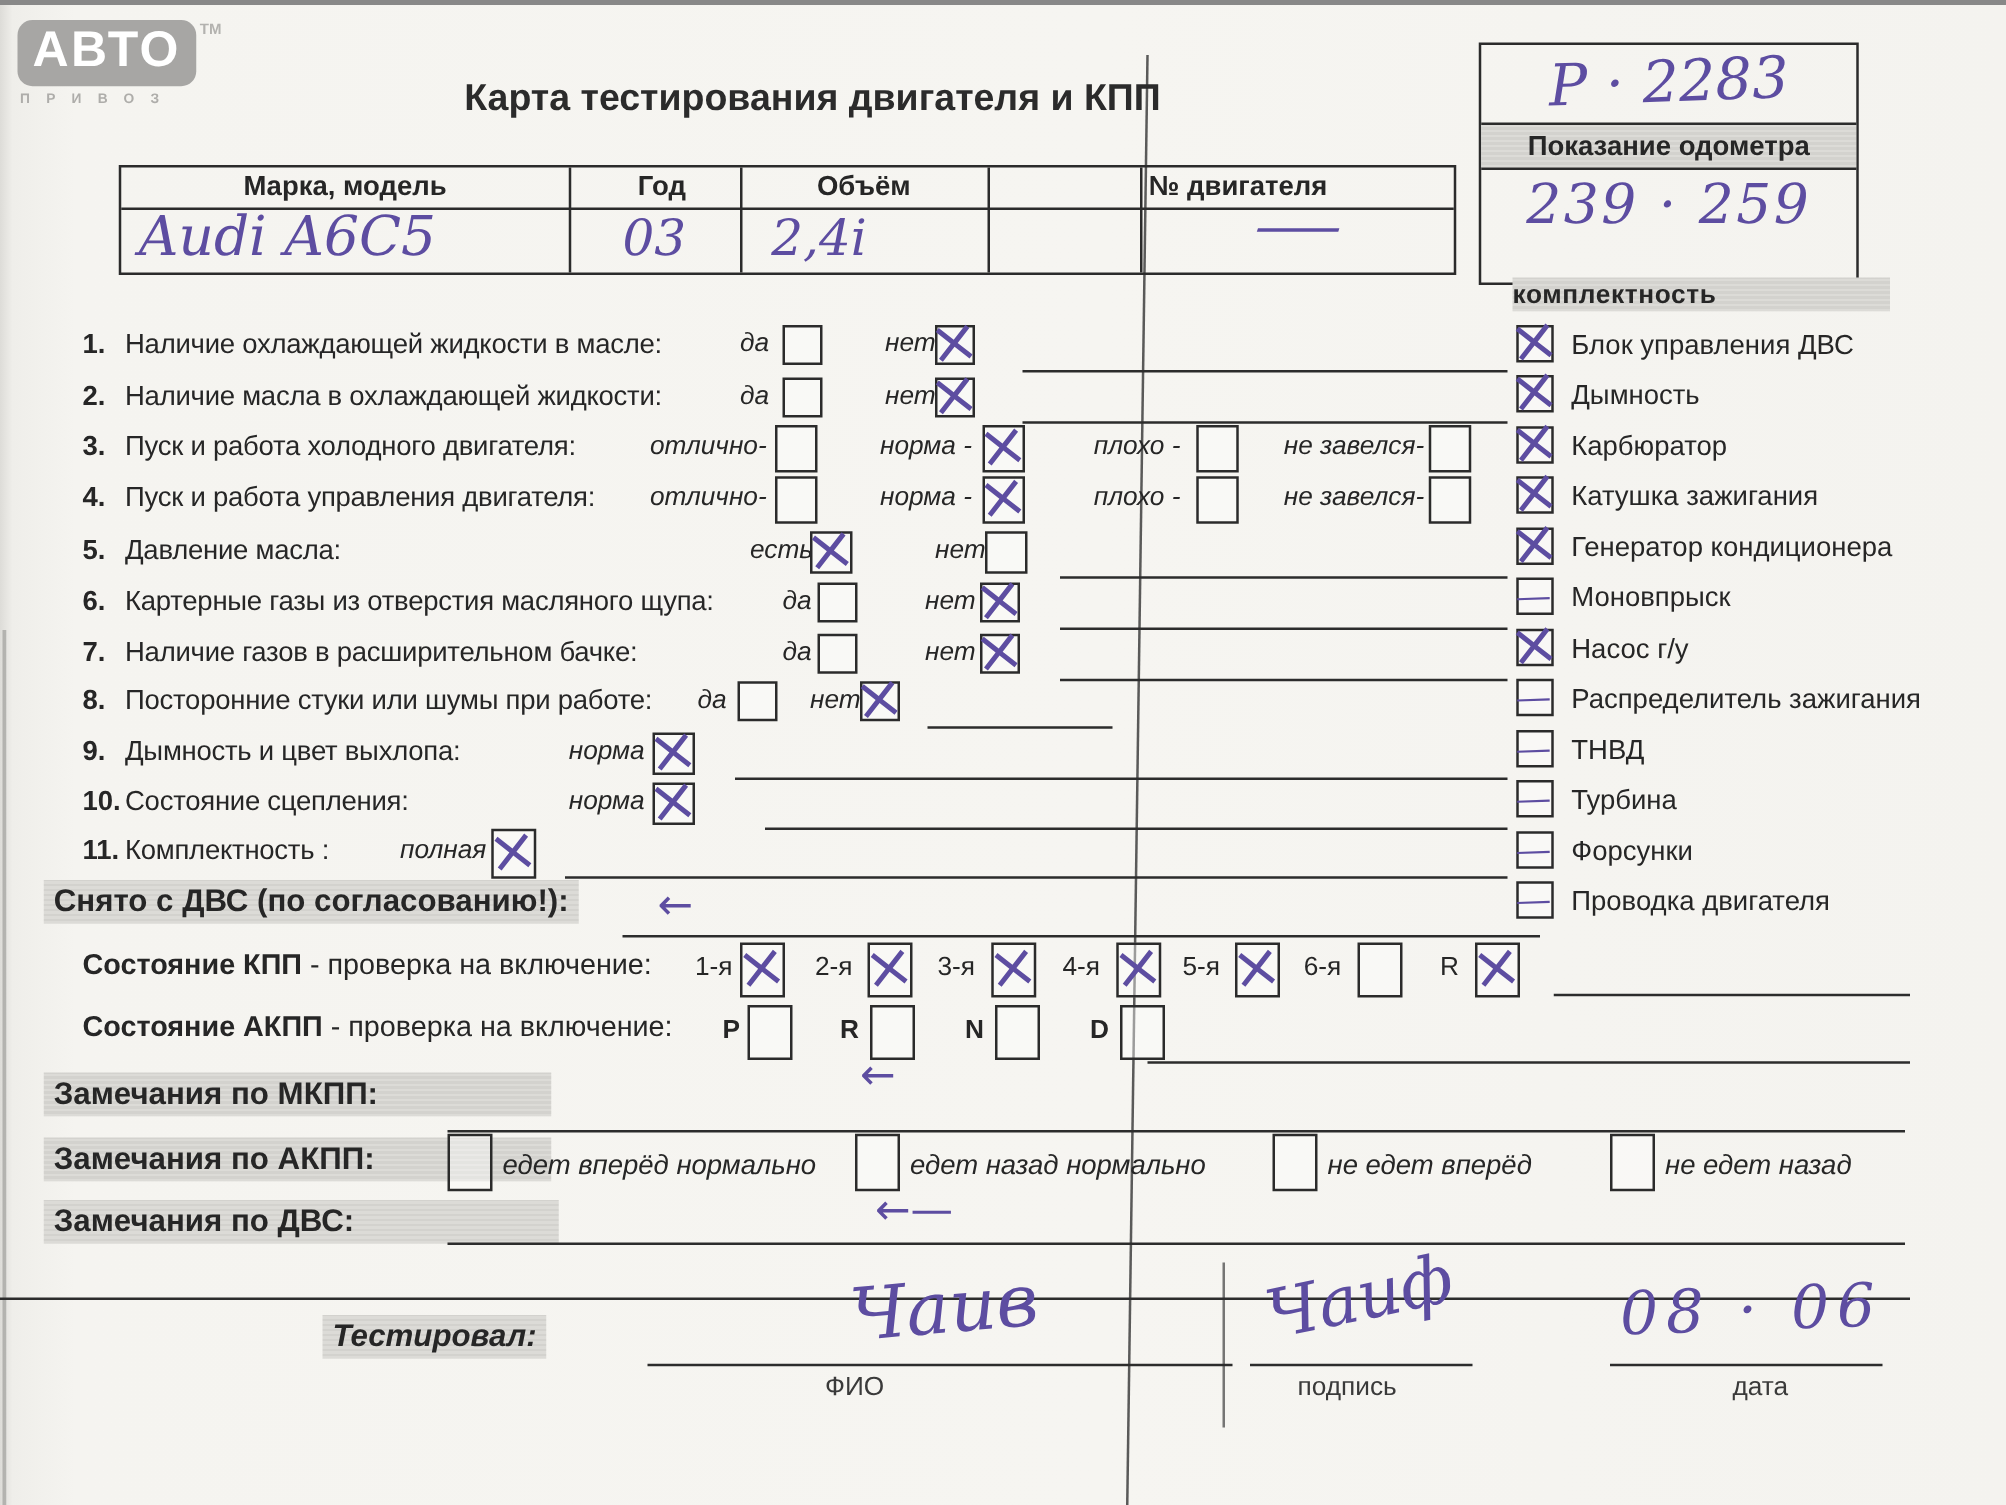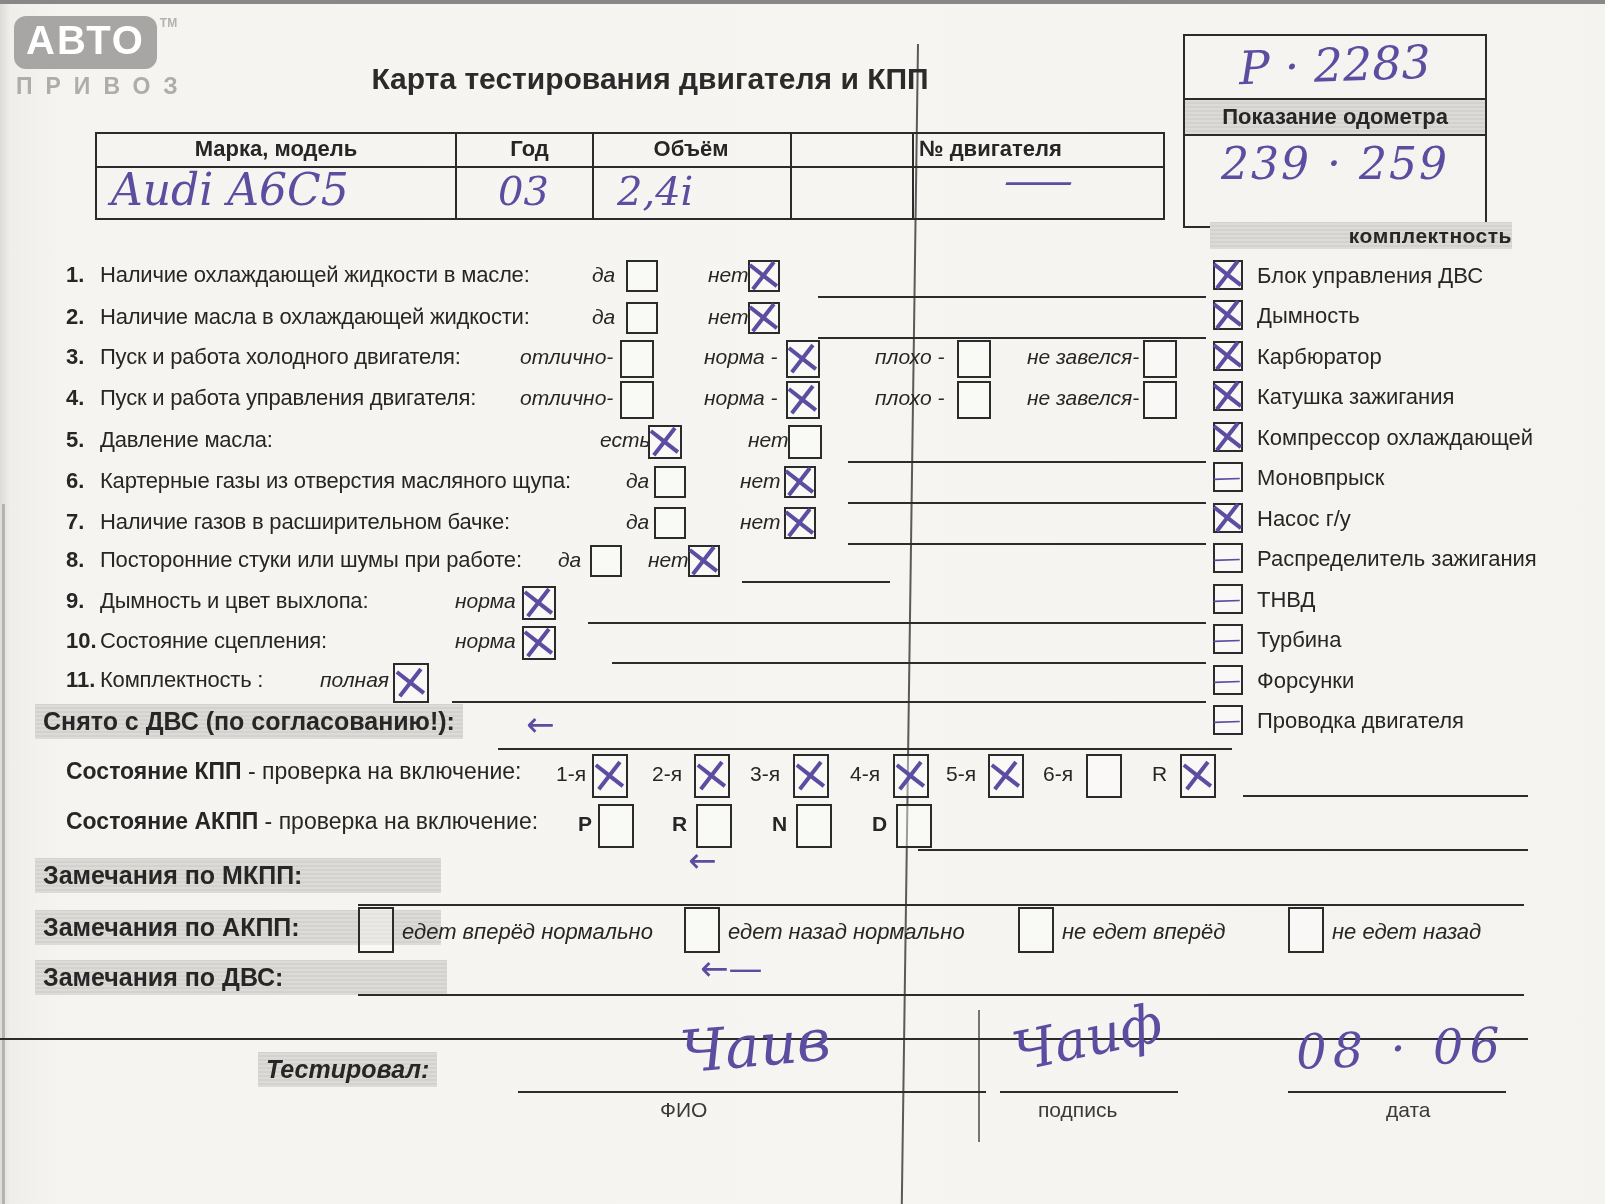--- a/index.html
+++ b/index.html
@@ -12,21 +12,21 @@
   
   .fold{position:absolute;left:917px;top:40px;width:2px;height:1164px;background:#3e3e3e;opacity:.85;
         transform:rotate(0.8deg);transform-origin:top center;}
   .fold2{position:absolute;left:978px;top:1006px;width:2px;height:132px;background:#3e3e3e;opacity:.7;}
 
   
   .logo{position:absolute;left:14px;top:12px;}
   .logo-box{display:inline-block;background:#a7a6a4;color:#fff;border-radius:12px;padding:2px 12px 6px 12px;
             font-weight:bold;font-size:40px;letter-spacing:2px;}
   .logo-tm{font-size:12px;color:#b3b2af;font-weight:bold;vertical-align:top;margin-left:3px;}
-  .logo-sub{margin-top:4px;margin-left:2px;color:#aeadaa;font-weight:bold;font-size:23px;letter-spacing:13px;}
+  .logo-sub{margin-top:4px;margin-left:2px;color:#aeadaa;font-weight:bold;font-size:11px;letter-spacing:13px;}
 
   .title{position:absolute;left:305px;top:58px;width:690px;text-align:center;font-weight:bold;font-size:30px;color:#2b2b2b;}
 
   
   .hw{font-family:"DejaVu Serif",serif;font-style:italic;color:var(--ink);}
 
   
   .carbox{position:absolute;left:1183px;top:30px;width:300px;height:190px;border:2px solid #2b2b2b;}
   .carbox>div{box-sizing:border-box;width:100%;text-align:center;}
   .cb-r1{height:62px;font-size:46px;line-height:58px;transform:rotate(-2deg);}
@@ -53,21 +53,21 @@
   .crow .opt{position:absolute;top:3px;font-style:italic;font-size:21px;white-space:nowrap;}
 
   .box{position:absolute;border:2px solid #2b2b2b;background:rgba(255,255,255,.4);box-sizing:border-box;}
   .box[data-mark="x"]::before{content:"×";position:absolute;left:50%;top:50%;
       transform:translate(-52%,-54%) rotate(-7deg);font-size:48px;color:var(--ink);
       font-family:"DejaVu Sans",sans-serif;}
   .box[data-mark="dash"]::before{content:"—";position:absolute;left:50%;top:50%;
       transform:translate(-55%,-50%) rotate(-2deg);font-size:26px;color:var(--ink);}
 
   
-  .equip-head{position:absolute;left:1210px;top:218px;width:302px;height:27px;text-align:right;
+  .equip-head{position:absolute;left:1210px;top:218px;width:302px;height:27px;text-align:left;
       font-weight:bold;font-size:21px;line-height:27px;letter-spacing:.5px;}
   .eq-item{position:absolute;left:1213px;width:392px;height:34px;}
   .eq-item .lbl{position:absolute;left:44px;top:3px;font-size:22px;white-space:nowrap;}
 
   
   .seclabel{position:absolute;font-weight:bold;font-size:25px;padding:3px 8px;white-space:nowrap;box-sizing:border-box;}
   .mixlabel{position:absolute;font-size:23px;white-space:nowrap;}
   .mixlabel b{font-weight:bold;}
   .gearlbl{position:absolute;top:6px;font-size:21px;white-space:nowrap;}
 
@@ -130,21 +130,21 @@
   <div class="eq-item" style="top:337px">
     <span class="box" style="left:0;top:0;width:30px;height:30px" data-mark="x"></span>
     <span class="lbl">Карбюратор</span>
   </div>
   <div class="eq-item" style="top:377px">
     <span class="box" style="left:0;top:0;width:30px;height:30px" data-mark="x"></span>
     <span class="lbl">Катушка зажигания</span>
   </div>
   <div class="eq-item" style="top:418px">
     <span class="box" style="left:0;top:0;width:30px;height:30px" data-mark="x"></span>
-    <span class="lbl">Компрессор охлаждающей</span>
+    <span class="lbl">Генератор кондиционера</span>
   </div>
   <div class="eq-item" style="top:458px">
     <span class="box" style="left:0;top:0;width:30px;height:30px" data-mark="dash"></span>
     <span class="lbl">Моновпрыск</span>
   </div>
   <div class="eq-item" style="top:499px">
     <span class="box" style="left:0;top:0;width:30px;height:30px" data-mark="x"></span>
     <span class="lbl">Насос г/у</span>
   </div>
   <div class="eq-item" style="top:539px">

